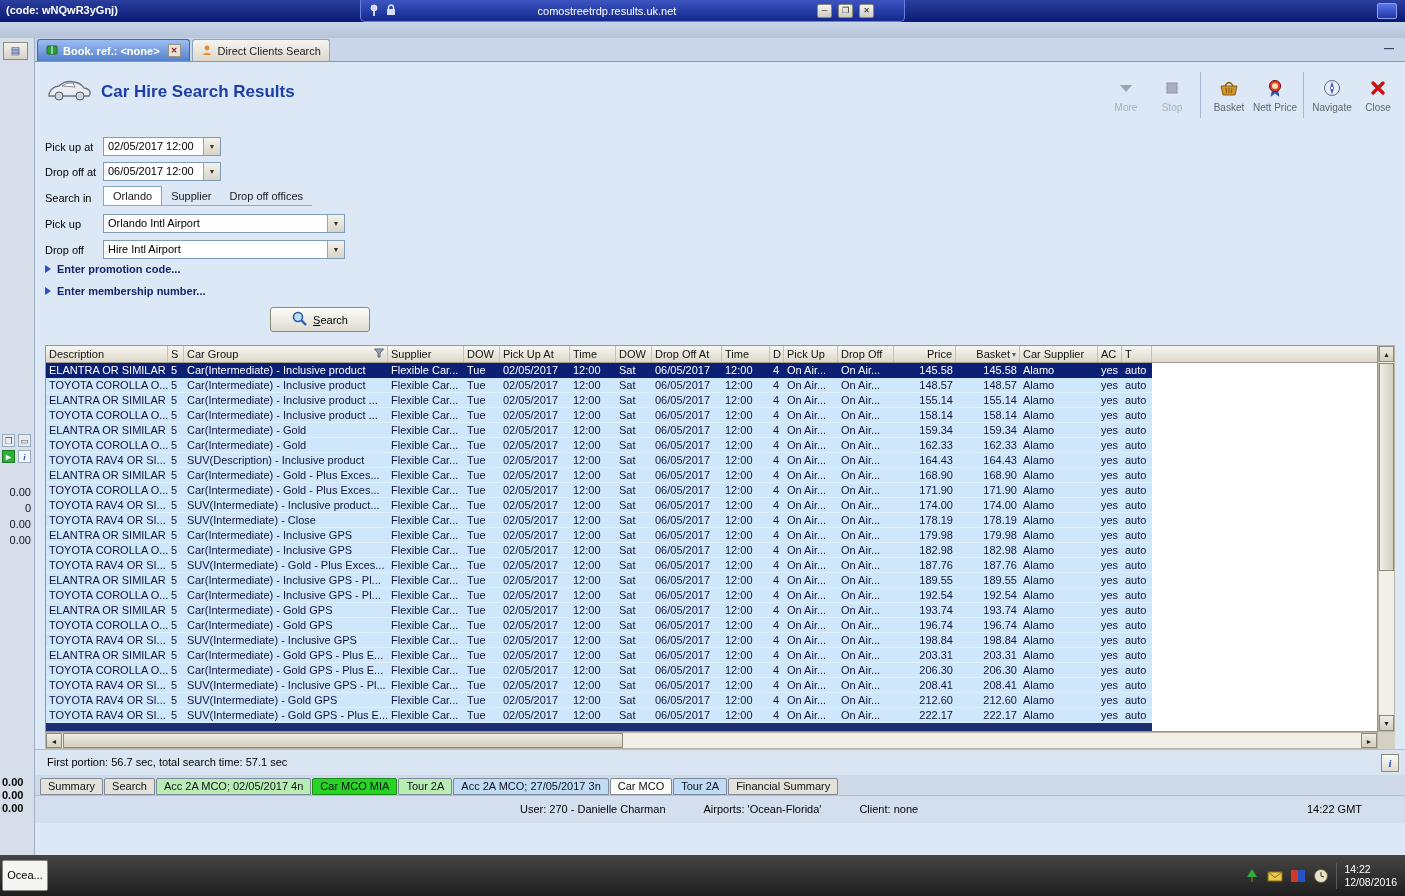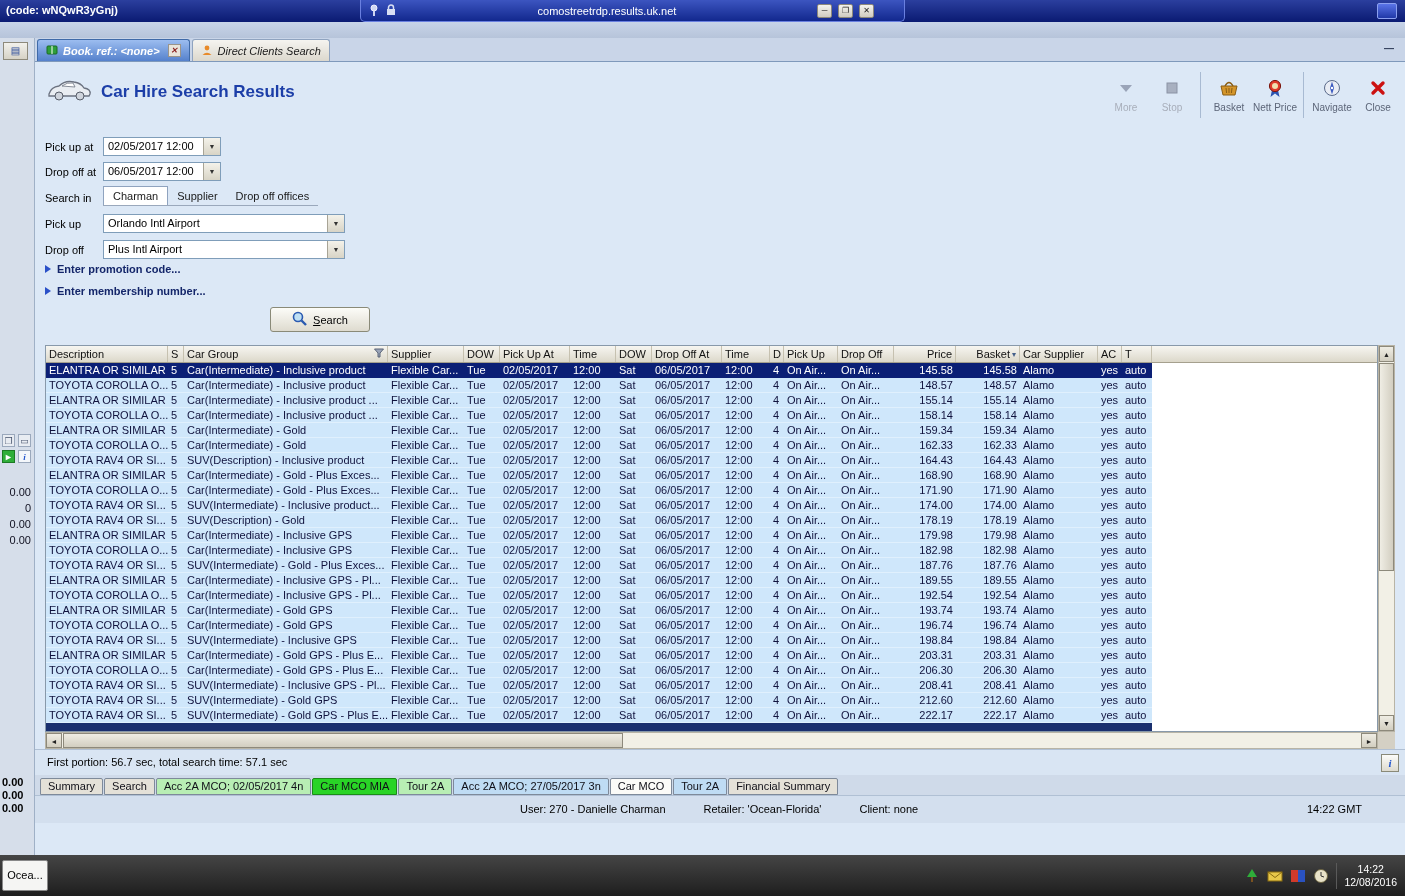--- a/index.html
+++ b/index.html
@@ -22,21 +22,21 @@
   .rdp-btns { display:flex; margin-right:20px; }
   .rdp-chip { position:absolute; right:8px; top:3px; width:20px; height:16px;
               background:linear-gradient(#5a74e8,#2038a8); border:1px solid #8ca0f0; border-radius:2px; }
   .rdp-ico { display:inline-block; margin-right:5px; }
 
   
   .app-chrome { position:absolute; top:22px; left:0; right:0; height:16px;
                 background:linear-gradient(#c8d4e8,#b6c4da); }
   .tab-strip { position:absolute; top:38px; left:35px; right:0; height:24px;
                background:#c9d5e8; border-bottom:1px solid #7f99bb; }
-  .tabs-wrap { position:absolute; left:2px; bottom:0; display:flex; align-items:flex-end;font-style:italic; }
+  .tabs-wrap { position:absolute; left:2px; bottom:0; display:flex; align-items:flex-end; }
   .tab { height:22px; display:flex; align-items:center; gap:5px; padding:0 8px;
          border:1px solid #8fa3bf; border-bottom:none; border-radius:3px 3px 0 0; margin-right:2px; }
   .tab.active { background:linear-gradient(#9cbdf0,#5581cc); color:#fff; font-weight:bold; border-color:#3f6aa8; }
   .tab.inactive { background:linear-gradient(#f5f4f0,#dcd8cd); color:#1a1a1a; }
   .tab-close { width:13px; height:13px; background:#e8e4da; border:1px solid #9a948a; color:#8a2020;
                font-size:8px; line-height:11px; text-align:center; margin-left:3px; }
   .mdi-min { position:absolute; right:8px; top:4px; width:16px; height:15px; text-align:center;
              color:#33415c; font-weight:bold; font-size:10px; line-height:13px; }
 
   
@@ -138,21 +138,21 @@
   .status-right { position:absolute; left:1272px; top:7px; width:80px; white-space:nowrap; overflow:hidden; color:#000; }
 
   
   .taskbar { position:absolute; left:0; right:0; bottom:0; height:41px;
              background:linear-gradient(#454545,#1e1e1e); }
   .start-btn { position:absolute; left:2px; top:5px; width:46px; height:31px; background:#f5f5f3;
                border:1px solid #888; border-radius:2px; color:#000; text-align:center; line-height:29px; }
   .tray { position:absolute; right:4px; top:0; height:41px; display:flex; align-items:center; gap:7px; }
   .tray-ic { width:16px; height:16px; }
   .tray-div { width:1px; height:26px; background:#5a5a5a; }
-  .clock { text-align:center; color:#fff; font-size:10.5px; line-height:13px; padding-right:4px; }
+  .clock { text-align:left; color:#fff; font-size:10.5px; line-height:13px; padding-right:4px; }
 </style>
 </head>
 <body>
 
 <div class="screen">
 
   <div class="rdp-bar">
     <span class="rdp-code">(code: wNQwR3yGnj)</span>
     <div class="rdp-center">
       <span class="rdp-ico"><svg width="11" height="12">
@@ -286,33 +286,33 @@
         <span class="fdrop">▼</span>
       </div>
       <span class="flabel" style="top:41px">Drop off at</span>
       <div class="field" style="left:68px; top:37px; width:118px">
         <span class="fval">06/05/2017 12:00</span>
         <span class="fdrop">▼</span>
       </div>
 
       <span class="flabel" style="top:67px">Search in</span>
       <div class="sin-group" id="search-in-tabs">
-          <span class="sin active">Charman</span>
+          <span class="sin active">Orlando</span>
           <span class="sin">Supplier</span>
           <span class="sin">Drop off offices</span>
         </div>
 
       <span class="flabel" style="top:93px">Pick up</span>
       <div class="field" style="left:68px; top:89px; width:242px">
         <span class="fval">Orlando Intl Airport</span>
         <span class="fdrop">▼</span>
       </div>
       <span class="flabel" style="top:119px">Drop off</span>
       <div class="field" style="left:68px; top:115px; width:242px">
-        <span class="fval">Plus Intl Airport</span>
+        <span class="fval">Hire Intl Airport</span>
         <span class="fdrop">▼</span>
       </div>
 
       <div class="expander" style="top:138px">
         <span class="exp-arrow"></span>
         <span class="exp-label">Enter promotion code...</span>
       </div>
       <div class="expander" style="top:160px">
         <span class="exp-arrow"></span>
         <span class="exp-label">Enter membership number...</span>
@@ -549,21 +549,21 @@
               <div class="g-cell" style="width: 56px;">On Air...</div>
               <div class="g-cell right" style="width: 62px;">174.00</div>
               <div class="g-cell right" style="width: 64px;">174.00</div>
               <div class="g-cell" style="width: 78px;">Alamo</div>
               <div class="g-cell" style="width: 24px;">yes</div>
               <div class="g-cell" style="width: 30px;">auto</div>
             </div>
             <div class="grid-row">
               <div class="g-cell" style="width: 122px;">TOYOTA RAV4 OR SI...</div>
               <div class="g-cell" style="width: 16px;">5</div>
-              <div class="g-cell" style="width: 204px;">SUV(Description) - Gold</div>
+              <div class="g-cell" style="width: 204px;">SUV(Intermediate) - Close</div>
               <div class="g-cell" style="width: 76px;">Flexible Car...</div>
               <div class="g-cell" style="width: 36px;">Tue</div>
               <div class="g-cell" style="width: 70px;">02/05/2017</div>
               <div class="g-cell" style="width: 46px;">12:00</div>
               <div class="g-cell" style="width: 36px;">Sat</div>
               <div class="g-cell" style="width: 70px;">06/05/2017</div>
               <div class="g-cell" style="width: 48px;">12:00</div>
               <div class="g-cell" style="width: 14px;">4</div>
               <div class="g-cell" style="width: 54px;">On Air...</div>
               <div class="g-cell" style="width: 56px;">On Air...</div>
@@ -862,21 +862,21 @@
         <span class="btab bt-lightgreen">Tour 2A</span>
         <span class="btab bt-lightblue">Acc 2A MCO; 27/05/2017 3n</span>
         <span class="btab bt-white">Car MCO</span>
         <span class="btab bt-lightblue">Tour 2A</span>
         <span class="btab bt-default">Financial Summary</span>
       </div>
 
     <div class="status-bar">
       <div class="status-items">
         <span>User: 270 - Danielle Charman</span>
-        <span>Retailer: 'Ocean-Florida'</span>
+        <span>Airports: 'Ocean-Florida'</span>
         <span>Client: none</span>
       </div>
       <span class="status-right">14:22 GMT</span>
     </div>
   </div>
 
   <div class="taskbar">
     <div class="start-btn">Ocea...</div>
     <div class="tray">
       <span class="tray-ic"><svg width="16" height="16">

